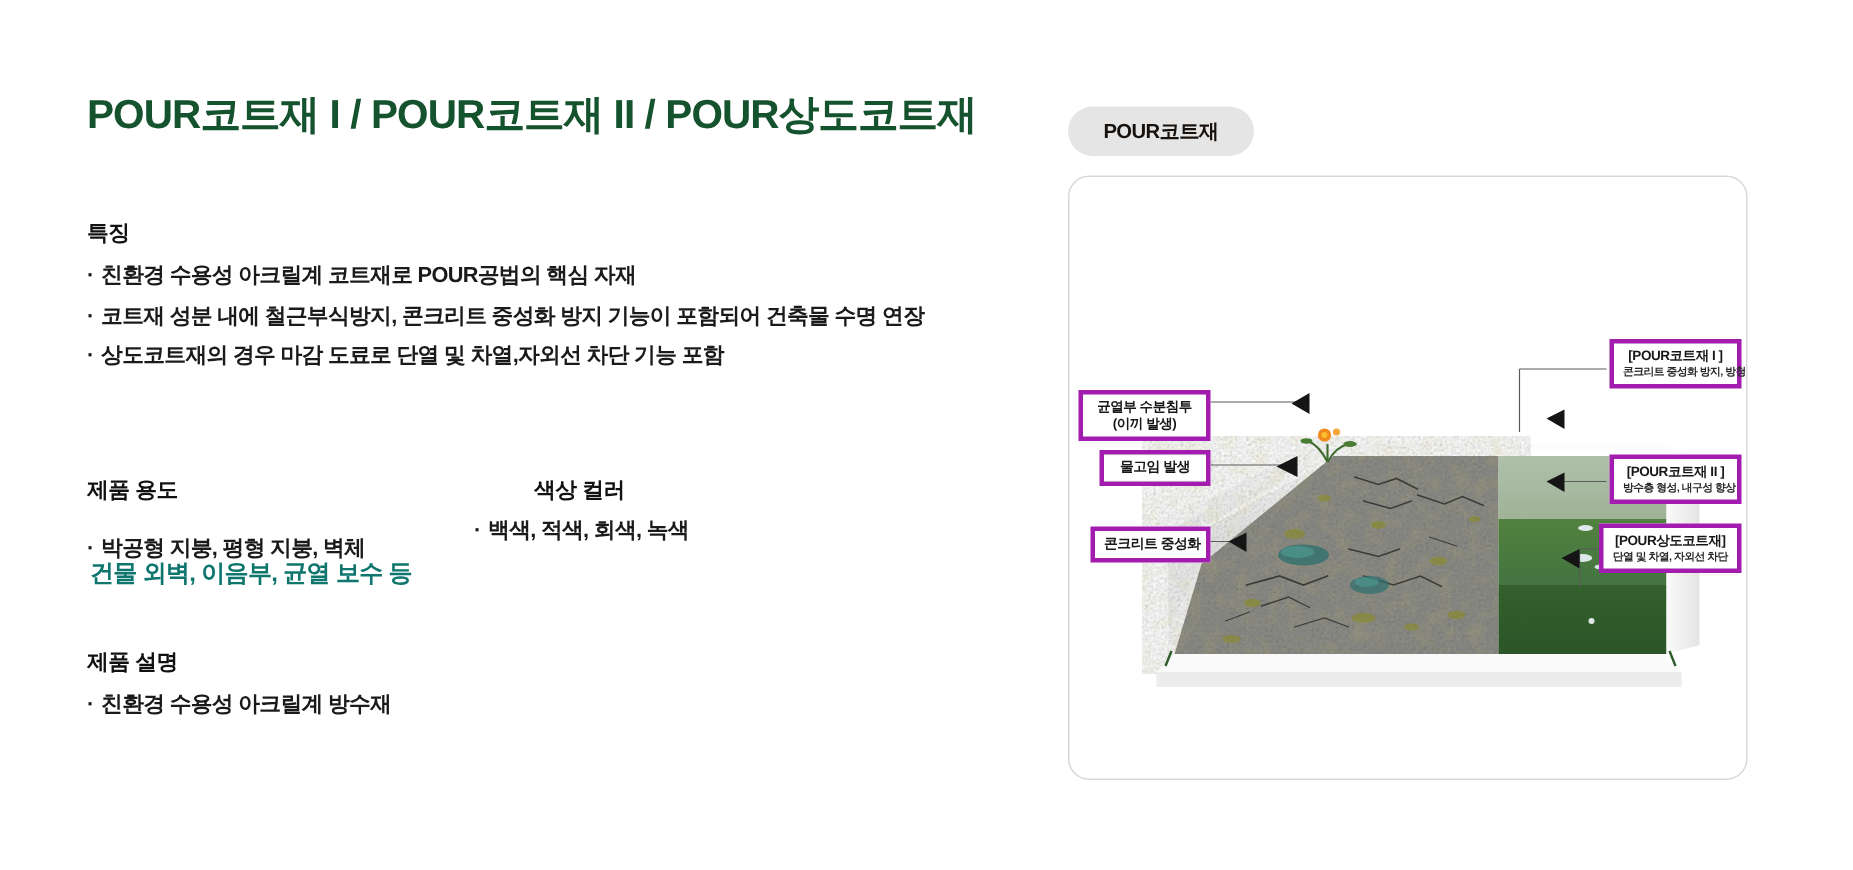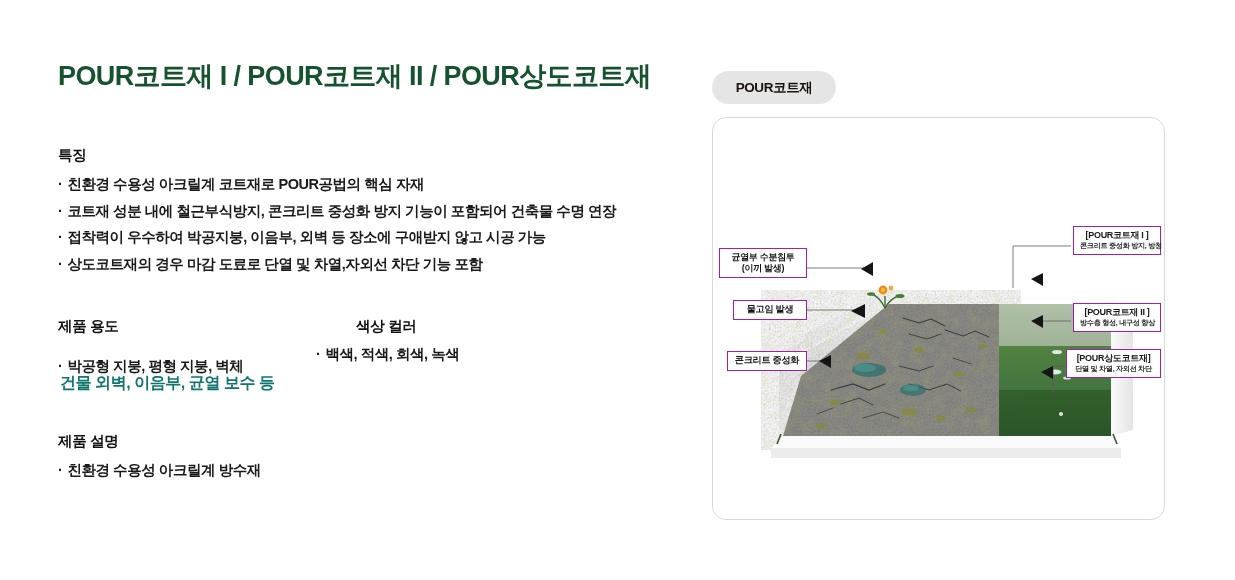--- a/index.html
+++ b/index.html
@@ -107,21 +107,21 @@
     inset: 0;
     overflow: hidden;
     border-radius: 14px;
   }
   .stage svg { position: absolute; left: 0; top: 0; }
 
   
   .callout {
     position: absolute;
     background: #ffffff;
-    border: 1px solid #a21caf;
+    border: 3px solid #a21caf;
     padding: 3px 6px 4px;
     text-align: center;
     line-height: 1.18;
     white-space: nowrap;
   }
   .callout .l1 {
     display: block;
     font-size: 9px;
     font-weight: 700;
     color: #171717;
@@ -131,21 +131,21 @@
     display: block;
     font-size: 7.2px;
     font-weight: 700;
     color: #2a2a2a;
     letter-spacing: -0.35px;
     margin-top: 1px;
   }
   .callout.single .l1 { font-size: 9.2px; }
 
   
-  #callout-moss   { left: 6px;  top: 130px; width: 88px; }
+  #callout-moss   { left: 6px;  top: 142px; width: 88px; }
   #callout-pond   { left: 20px; top: 182px; width: 74px; }
   #callout-carb   { left: 14px; top: 233px; width: 80px; }
 
   
   #callout-coat1  { left: 360px; top: 108px; width: 88px; }
   #callout-coat2  { left: 360px; top: 185px; width: 88px; }
   #callout-coat3  { left: 353px; top: 231px; width: 95px; }
 </style>
 </head>
 <body>
@@ -153,21 +153,20 @@
 <div class="page">
 
   <div class="left-col">
 
     <h1 class="page-title">POUR코트재 I / POUR코트재 II / POUR상도코트재</h1>
 
     <div class="section-heading" id="features-heading">특징</div>
     <ul class="bullet-list" id="features-list">
       <li><span class="dot">·</span><span>친환경 수용성 아크릴계 코트재로 POUR공법의 핵심 자재</span></li>
       <li><span class="dot">·</span><span>코트재 성분 내에 철근부식방지, 콘크리트 중성화 방지 기능이 포함되어 건축물 수명 연장</span></li>
-      <li><span class="dot">·</span><span>접착력이 우수하여 박공지붕, 이음부, 외벽 등 장소에 구애받지 않고 시공 가능</span></li>
       <li><span class="dot">·</span><span>상도코트재의 경우 마감 도료로 단열 및 차열,자외선 차단 기능 포함</span></li>
     </ul>
 
     <div class="section-heading" id="usage-heading">제품 용도</div>
     <ul class="bullet-list" id="usage-list">
       <li><span class="dot">·</span><span>박공형 지붕, 평형 지붕, 벽체</span></li>
     </ul>
     <div class="sub-line" id="usage-extra">건물 외벽, 이음부, 균열 보수 등</div>
 
     <div class="section-heading" id="color-heading">색상 컬러</div>

